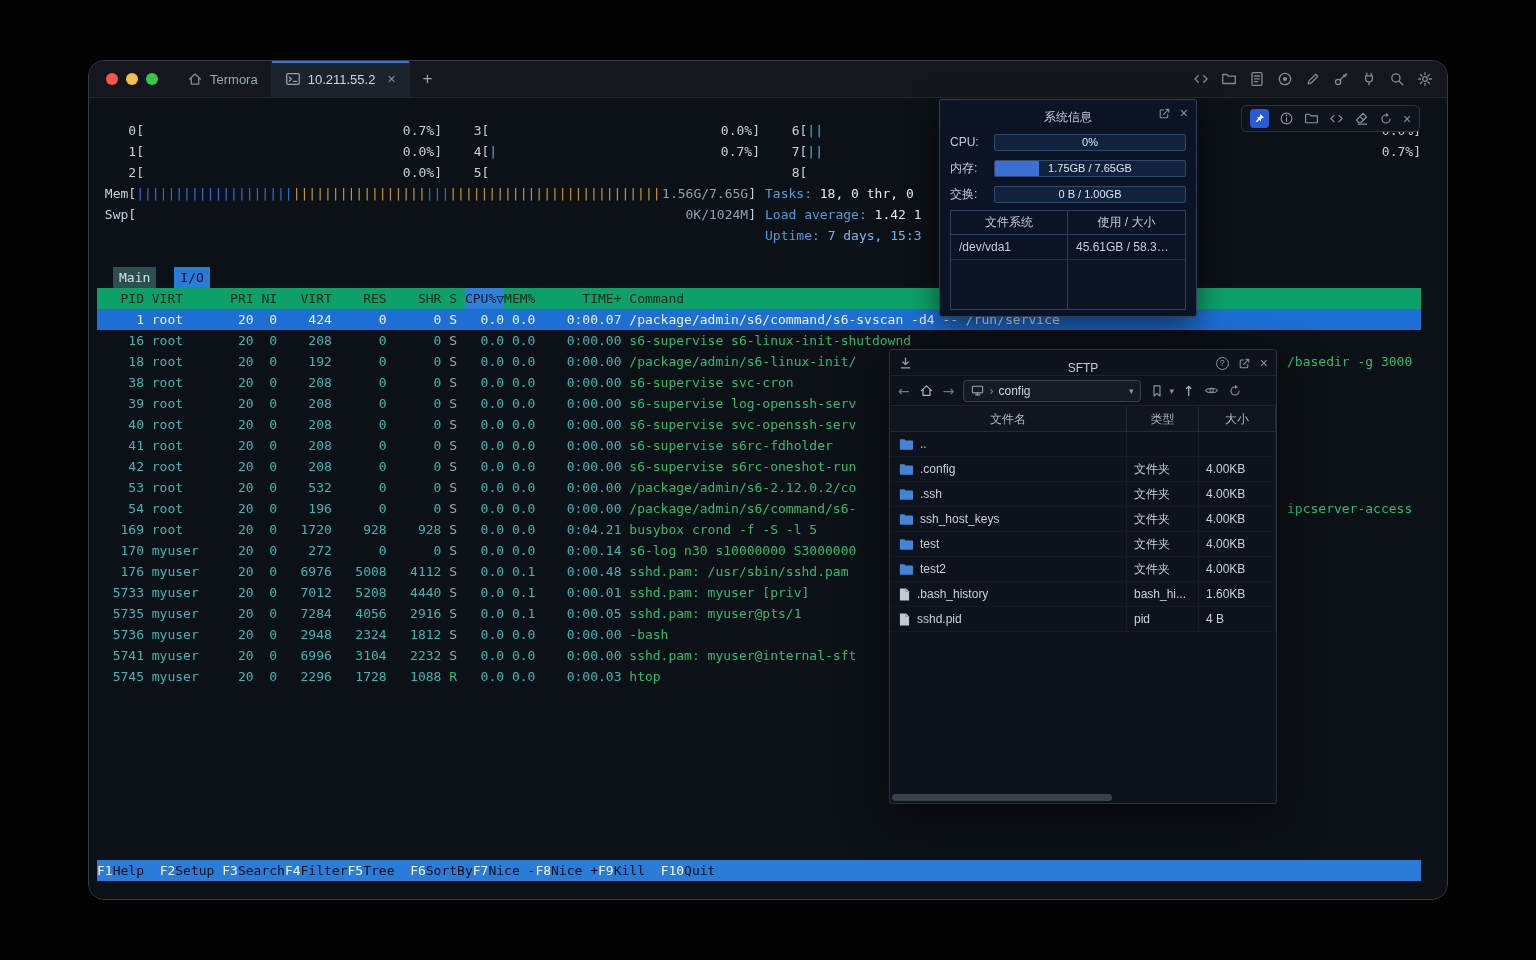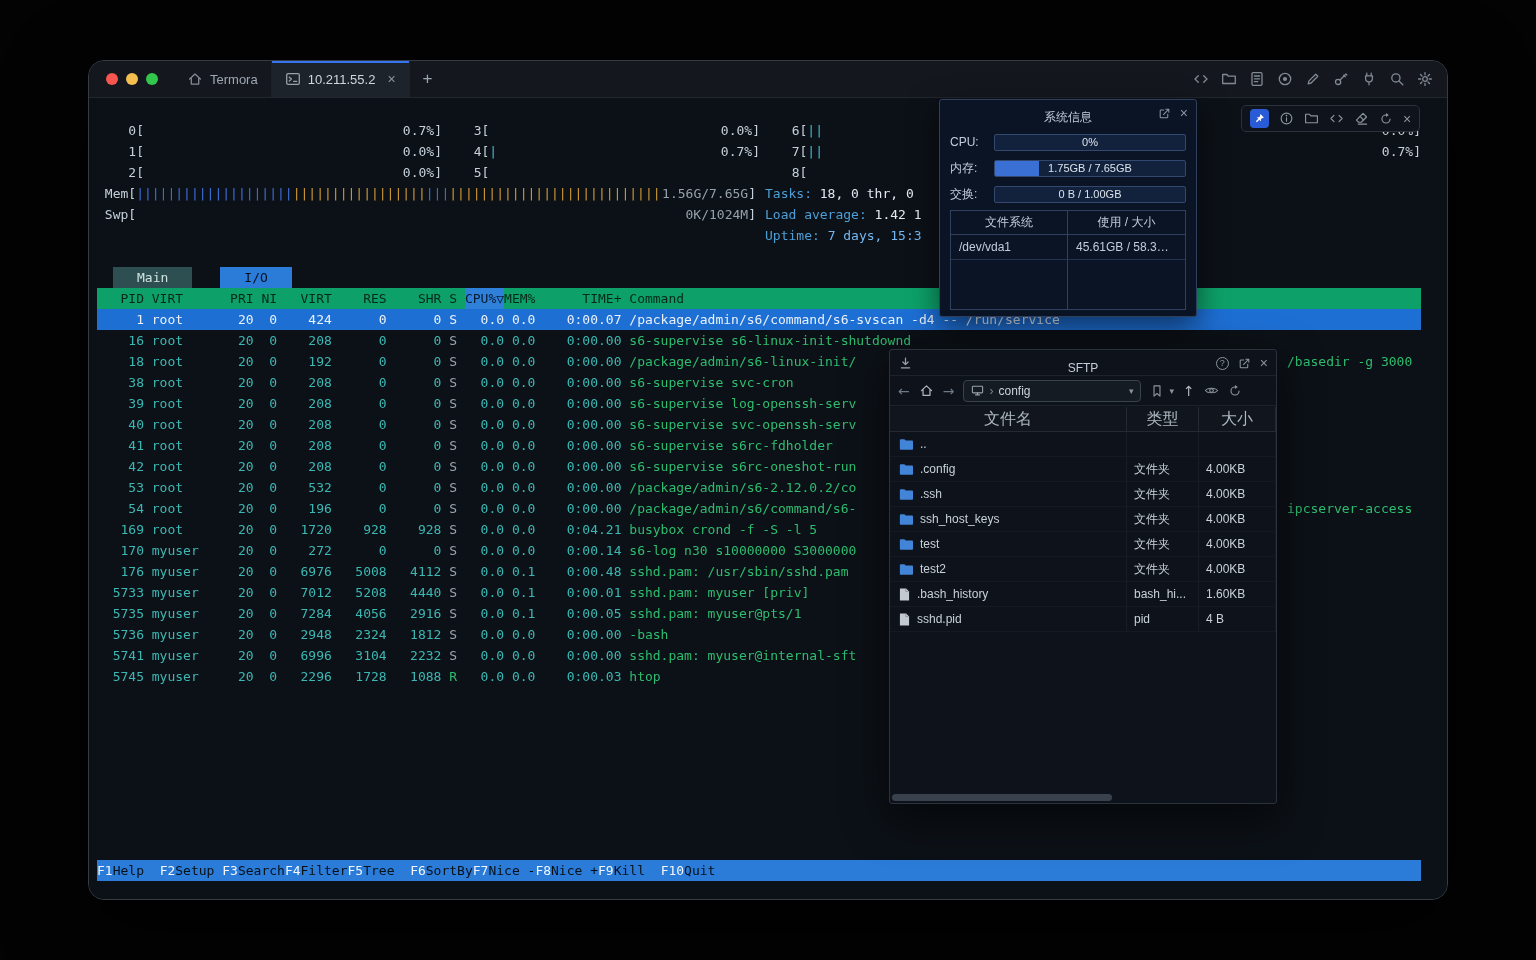--- a/index.html
+++ b/index.html
@@ -27,21 +27,21 @@
 .meter .pct{margin-left:auto;color:#c6d0da}
 .m1{width:345px}.m2{width:302px;margin-left:16px}.m3{flex:1;margin-left:16px}
 .memmeter{width:659px;display:flex;white-space:pre}
 .memmeter .bars{flex:1;overflow:hidden}
 .seg-blue{color:#3e6fd6}.seg-orange{color:#cf9a35}
 .memmeter .mtext{color:#94a0ab}
 .sidecol{position:absolute;left:676px;top:85px}
 .sideline{height:21px;white-space:pre;display:flex}
 .slab{color:#4d9fd8}.sval-white{color:#e2e9f0}.sval-ltblue{color:#74b7f0}
 .tabline{padding-left:16px}
-.htab{padding:0 24px;margin-right:28px}
+.htab{padding:0 6px;margin-right:18px}
 .htab.on{background:#2e4f52;color:#d2e2e0}
 .htab.off{background:#2b7bd8;color:#0a1220}
 .phead{background:#0da169;color:#05281b}
 .phead .hsel{background:#2f80d8;color:#071a30}
 .c-cy{color:#3cb8b4}.c-gr{color:#2ebd6f}.c-gy{color:#9aa4ae}
 .prow.sel{background:#1e6fd4}
 .prow.sel span{color:#e9f1fb}
 .frag{position:absolute;left:1190px;top:0}
 .fnbar{position:absolute;left:8px;right:26px;bottom:18px;height:21px;display:flex;background:#2b7bd8;white-space:pre;overflow:hidden;font-family:"DejaVu Sans Mono","Liberation Mono",monospace;font-size:13px;line-height:21px}
 .fitem{display:flex}
@@ -72,21 +72,21 @@
 .navarr{font-size:14px;color:#6e7884;font-family:"DejaVu Sans",sans-serif}
 .navarr.lit{color:#aeb7c1}
 .combo{flex:0 0 178px;height:22px;border:1px solid #3a424d;background:#151b23;border-radius:4px;display:flex;align-items:center;padding:0 7px;gap:5px;color:#c9d1d9}
 .crumb{font-size:12px}
 .sep{color:#7e8792}
 .caret{margin-left:auto;font-size:9px;color:#8b949e}
 .caret2{font-size:9px;color:#8b949e;margin-left:-4px}
 .mbicon{display:flex}
 .ftable{position:absolute;left:0;right:0;top:57px;bottom:10px;overflow:hidden}
 .fhead{display:grid;grid-template-columns:237px 72px 1fr;height:25px;border-bottom:1px solid #232a34;background:#11161e}
-.fhead div{display:flex;align-items:center;justify-content:center;font-size:16px;color:#aeb7c2;border-right:1px solid #232a34}
+.fhead div{display:flex;align-items:center;justify-content:center;font-size:12px;color:#aeb7c2;border-right:1px solid #232a34}
 .frow{display:grid;grid-template-columns:237px 72px 1fr;height:25px;border-bottom:1px solid #141a23;color:#c9d1d9;font-size:12px}
 .frow .nc{display:flex;align-items:center;gap:7px;padding:0 4px 0 9px;border-right:1px solid #161d27;overflow:hidden;white-space:nowrap}
 .frow .tc,.frow .sc{display:flex;align-items:center;padding:0 7px;border-right:1px solid #161d27;white-space:nowrap}
 .fico{display:flex}
 .sscroll{position:absolute;left:2px;bottom:2px;height:7px;width:220px;background:#39414c;border-radius:4px}
 
 .minibar{position:absolute;left:1152px;top:44px;height:27px;display:flex;align-items:center;gap:10px;padding:0 8px;background:#0f141c;border:1px solid #2b323c;border-radius:5px}
 .pinbtn{width:19px;height:19px;background:#2a5bd7;border-radius:4px;display:flex;align-items:center;justify-content:center}
 .mbi{display:flex;color:#8b949e}
 </style>

